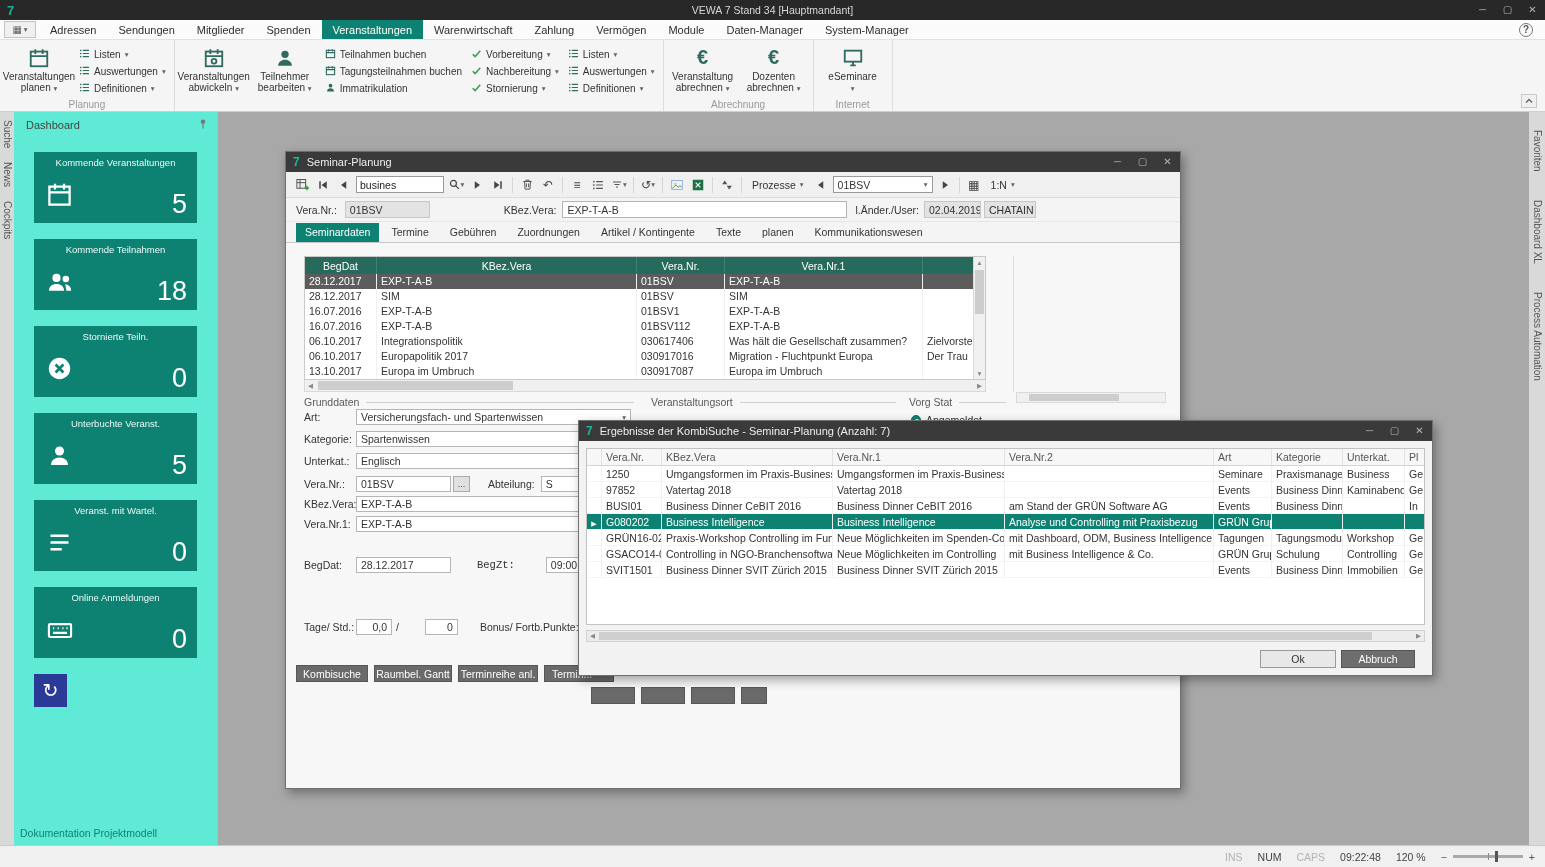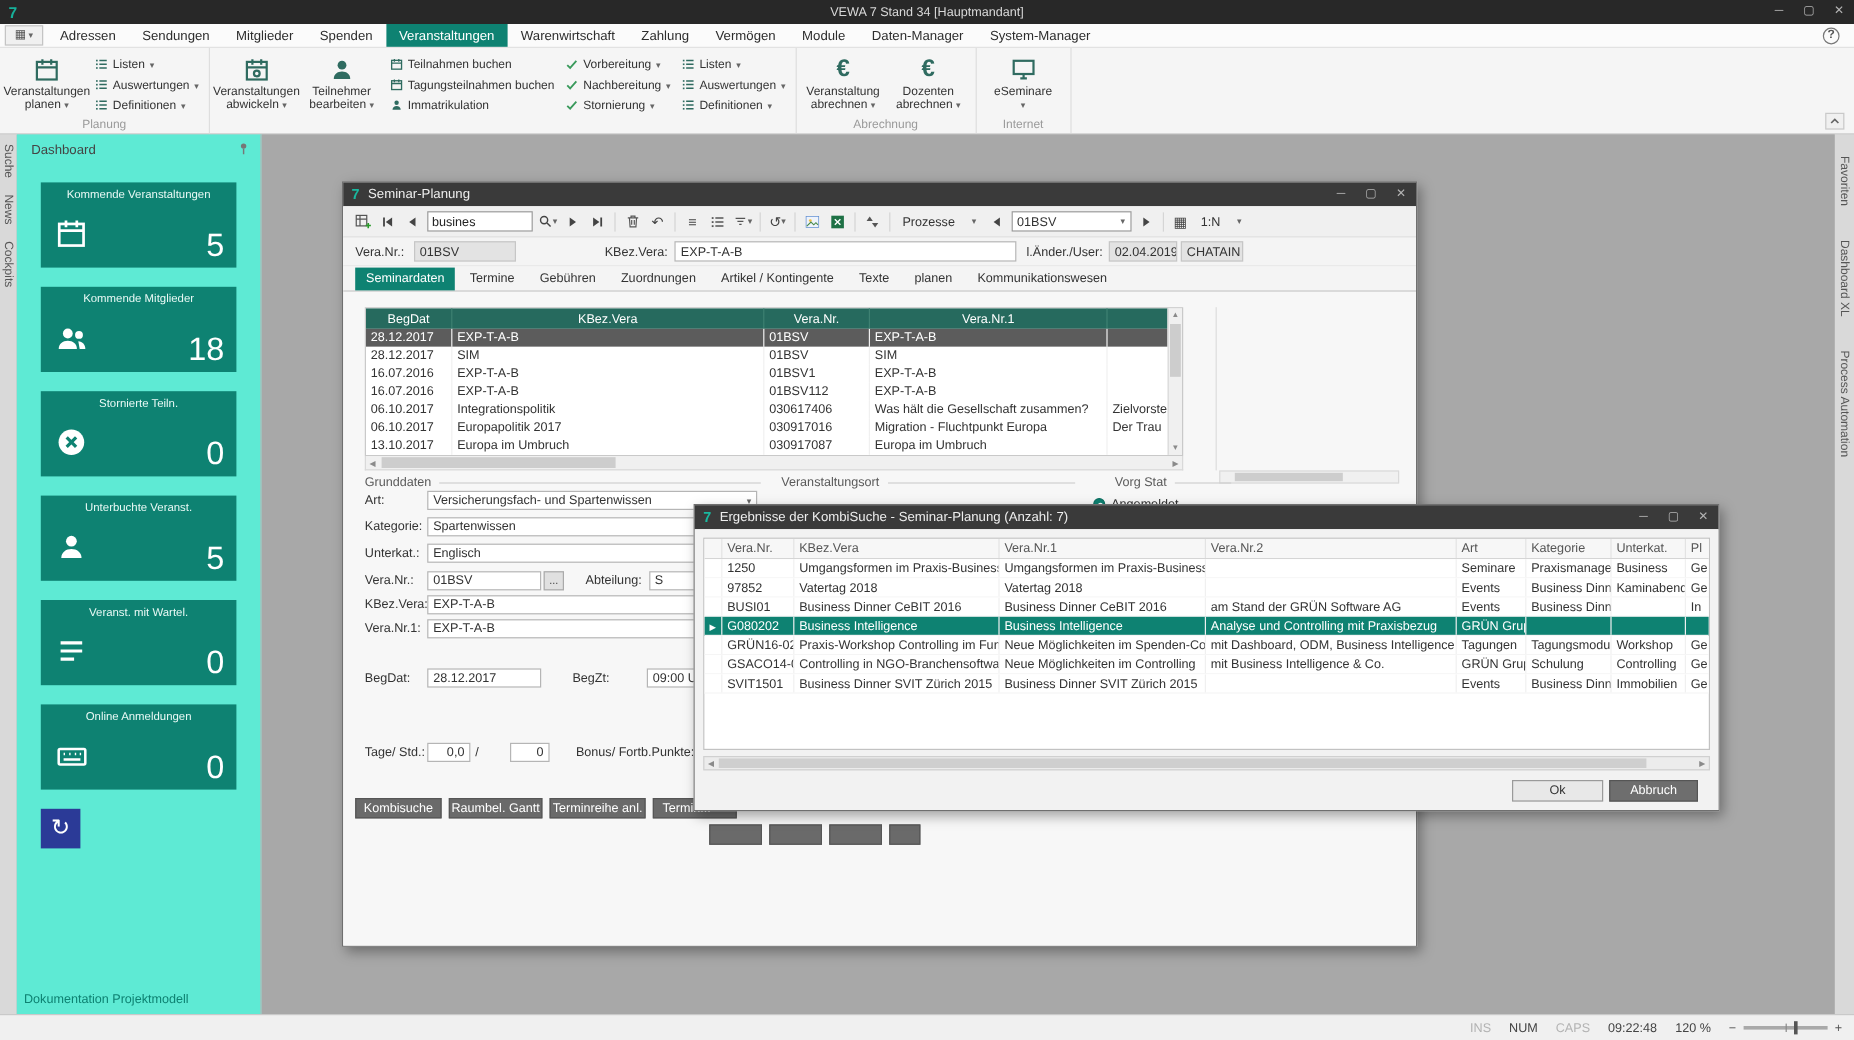--- a/index.html
+++ b/index.html
@@ -61,21 +61,21 @@
   .wbody{position:absolute;top:20px;left:0;right:0;bottom:0;background:#f7f7f7;}
 
   #seminar{left:285px;top:39px;width:896px;height:638px;z-index:2;}
   #results{left:578px;top:308px;width:855px;height:256px;z-index:5;}
 
   
   .stoolbar{height:26px;background:#f0f0f0;border-bottom:1px solid #dcdcdc;display:flex;align-items:center;padding:0 7px;gap:3px;}
   .tbtn{min-width:18px;height:18px;display:flex;align-items:center;justify-content:center;color:#444;font-size:12px;}
   .tsep{width:1px;height:16px;background:#d5d5d5;margin:0 2px;}
   .tsearch{width:88px;height:17px;border:1px solid #9a9a9a;background:#fff;font-size:10.5px;padding:0 3px;font-family:inherit;color:#222;}
-  .ttext{font-size:10.5px;display:flex;gap:14px;align-items:center;padding:0 5px;color:#333;}
+  .ttext{font-size:10.5px;display:flex;gap:4px;align-items:center;padding:0 5px;color:#333;}
   .tcombo{width:100px;height:17px;border:1px solid #9a9a9a;background:#fff;display:flex;align-items:center;justify-content:space-between;padding:0 4px;font-size:10.5px;}
 
   
   .fieldrow{height:24px;display:flex;align-items:center;padding:0 10px;background:#f4f4f4;border-bottom:1px solid #e6e6e6;font-size:10.5px;}
   .flabel{color:#333;white-space:nowrap;}
   .ro,.wh{height:17px;display:flex;align-items:center;padding:0 4px;font-size:10.5px;white-space:nowrap;overflow:hidden;}
   .ro{background:#e3e3e3;border:1px solid #c6c6c6;}
   .wh{background:#fff;border:1px solid #b5b5b5;}
 
   
@@ -384,21 +384,21 @@
     <div class="tiles">
       <div class="tile">
         <span class="tile-label">Kommende Veranstaltungen</span>
         <span class="tile-icon"><svg width="27" height="27" viewBox="0 0 24 24" fill="none" stroke="#fff" stroke-width="2">
               <rect x="3" y="5" width="18" height="16"></rect>
               <path d="M3 10h18M8 2.5v5M16 2.5v5"></path>
             </svg></span>
         <span class="tile-num">5</span>
       </div>
       <div class="tile">
-        <span class="tile-label">Kommende Mitglieder</span>
+        <span class="tile-label">Kommende Teilnahmen</span>
         <span class="tile-icon"><svg width="28" height="28" viewBox="0 0 24 24" fill="#fff">
               <circle cx="9" cy="8.5" r="3.5"></circle>
               <path d="M2.5 19.5c0-3.6 2.9-5.8 6.5-5.8s6.5 2.2 6.5 5.8z"></path>
               <circle cx="17" cy="9.5" r="2.8"></circle>
               <path d="M16.5 14c3 .4 5 2.2 5 5.5h-4z"></path>
             </svg></span>
         <span class="tile-num">18</span>
       </div>
       <div class="tile">
         <span class="tile-label">Stornierte Teiln.</span>
@@ -670,21 +670,21 @@
         </div>
 
       <div class="sechdr" style="left:18px;top:224px;width:330px;">
           <span>Grunddaten</span>
           <span class="line"></span>
         </div>
       <div class="sechdr" style="left:365px;top:224px;width:245px;">
           <span>Veranstaltungsort</span>
           <span class="line"></span>
         </div>
-      <div class="sechdr" style="left:623px;top:224px;width:97px;margin-left:20px;">
+      <div class="sechdr" style="left:623px;top:224px;width:97px;">
           <span>Vorg Stat</span>
           <span class="line"></span>
         </div>
 
       <div class="fr" style="left:625px;top:242px;">
           <span class="radio"></span>
           <span>Angemeldet</span>
         </div>
 
       <div class="fr" style="left:18px;top:237px;width:340px;">
@@ -713,21 +713,21 @@
         <span class="flbl">KBez.Vera:</span>
         <span class="fin" style="width:270px;">EXP-T-A-B</span>
       </div>
       <div class="fr" style="left:18px;top:344px;width:340px;">
         <span class="flbl">Vera.Nr.1:</span>
         <span class="fin" style="width:270px;">EXP-T-A-B</span>
       </div>
       <div class="fr" style="left:18px;top:385px;width:400px;">
         <span class="flbl">BegDat:</span>
         <span class="fin" style="width:95px;">28.12.2017</span>
-        <span style="margin-left:26px;white-space:nowrap;">BegZt:</span>
+        <span style="margin-left:26px;white-space:nowrap;font-family:Liberation Mono, monospace;">BegZt:</span>
         <span class="fin" style="width:70px;margin-left:31px;">09:00 Uhr</span>
       </div>
       <div class="fr" style="left:18px;top:447px;width:500px;">
         <span class="flbl">Tage/ Std.:</span>
         <span class="fin" style="width:36px;justify-content:flex-end;">0,0</span>
         <span style="margin-left:4px;">/</span>
         <span class="fin" style="width:33px;margin-left:26px;justify-content:flex-end;">0</span>
         <span style="margin-left:22px;white-space:nowrap;">Bonus/ Fortb.Punkte:</span>
       </div>
 

